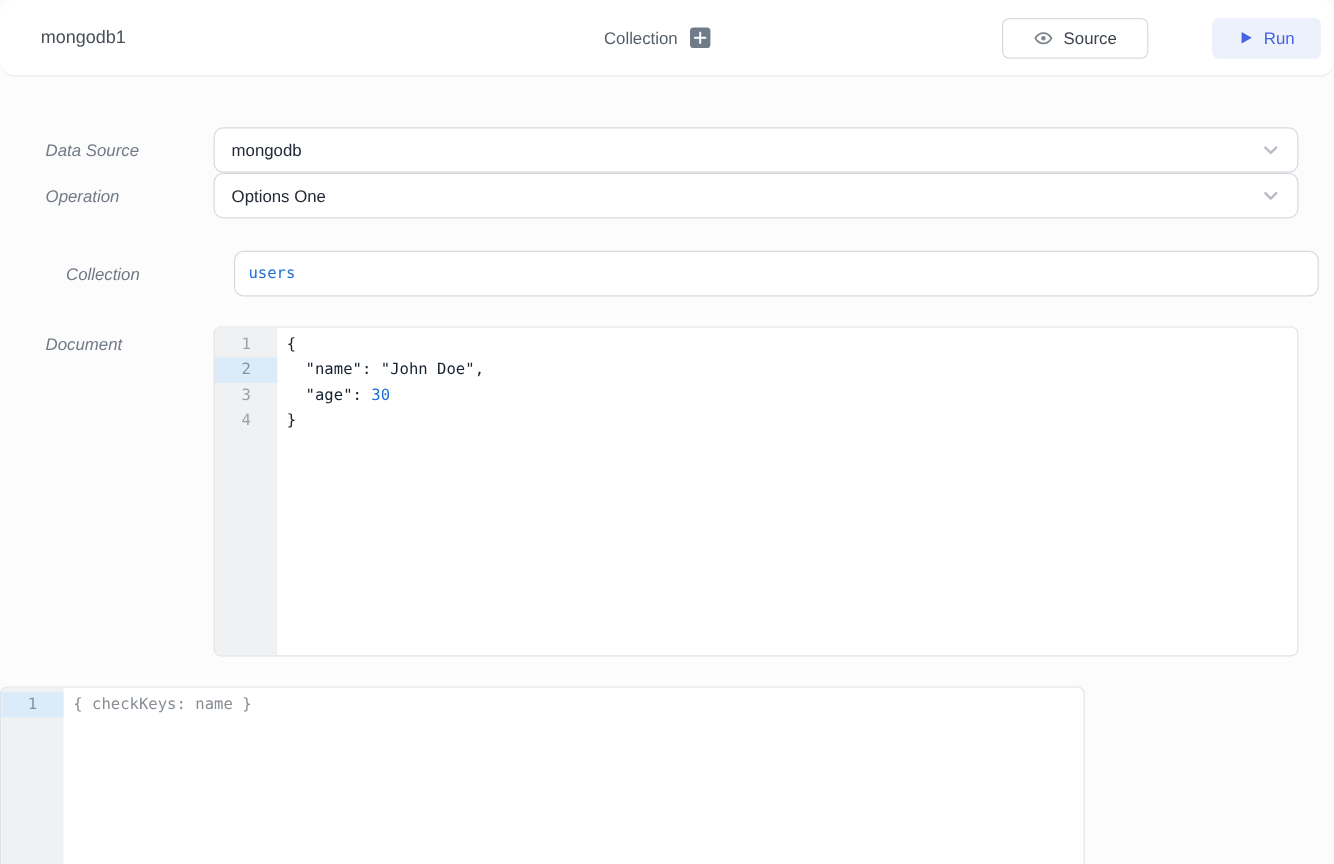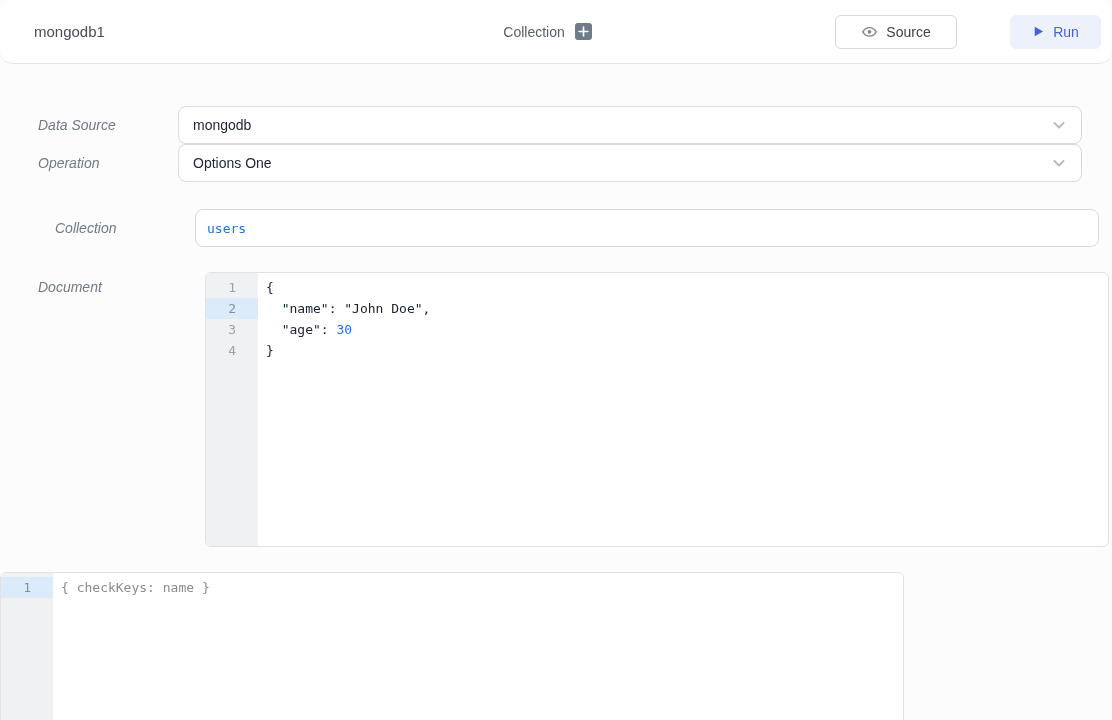--- a/index.html
+++ b/index.html
@@ -47,21 +47,21 @@
     display:flex; align-items:center; justify-content:space-between;
     padding:0 14px; font-size:14px; color:#212936; cursor:pointer;
   }
   .code-input {
     height:38px; background:#fff; border:1px solid #d6dade; border-radius:8px;
     display:flex; align-items:center; padding:16px 11px;
     font-family:"DejaVu Sans Mono", monospace; font-size:13px; color:#1e70d6; cursor:text;
   }
   .gap-lg { }
   .gap-sm { margin-top:27px;margin-left:17px; }
-  .gap-ed { margin-top:25px;gap:27px; }
+  .gap-ed { margin-top:25px; }
   
   .editor {
     background:#fff; border:1px solid #dfe2e6; border-radius:6px;
     display:flex; overflow:hidden; cursor:text;
   }
   .editor.doc { height:275px; }
   .editor.opts { height:160px; }
   .gutter {
     flex:0 0 52px; background:#f0f1f3; padding-top:4px;
     font-family:"DejaVu Sans Mono", monospace; font-size:13px; color:#9ba1a6;

